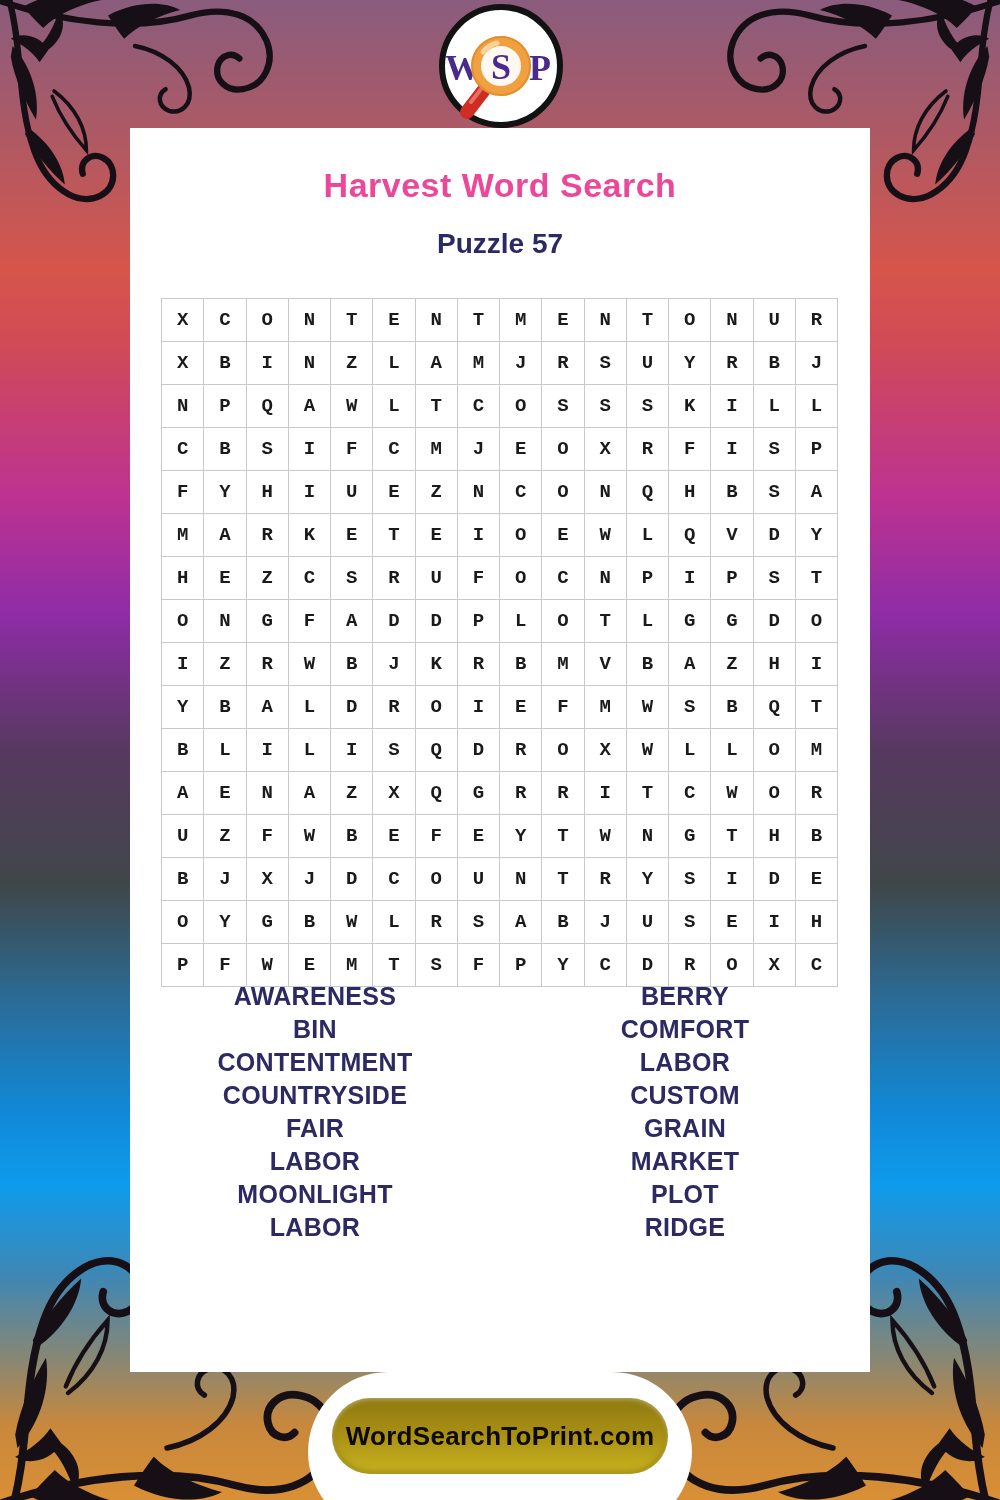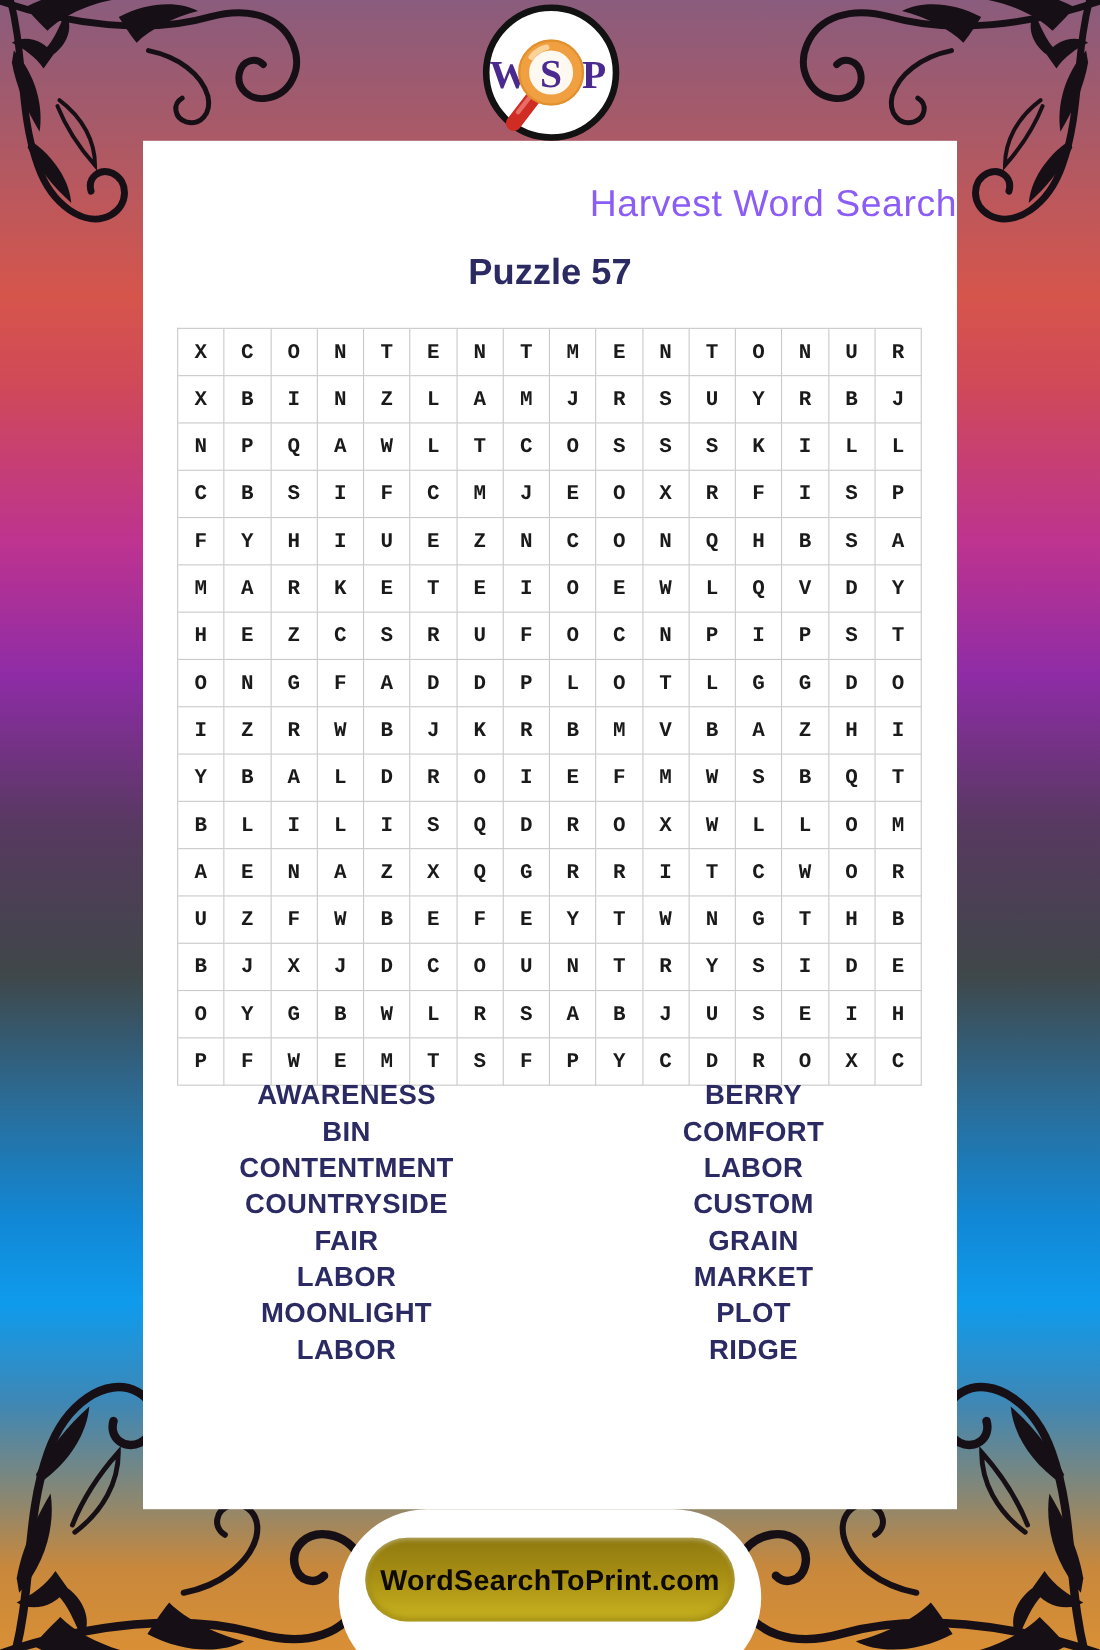--- a/index.html
+++ b/index.html
@@ -23,26 +23,26 @@
     position:absolute;left:439px;top:4px;width:112px;height:112px;z-index:6;
     background:#ffffff;border:6px solid #121212;border-radius:50%;
   }
   .logo svg{display:block;width:100%;height:100%;}
 
   .card{
     position:absolute;left:130px;top:128px;width:740px;height:1244px;
     background:#ffffff;z-index:3;
   }
   .title{
-    position:absolute;left:0;top:38px;width:100%;text-align:right;
-    font-size:34px;font-weight:normal;color:#8b5cf6;letter-spacing:0.5px;
+    position:absolute;left:0;top:38px;width:100%;text-align:center;
+    font-size:34px;font-weight:bold;color:#ec4899;letter-spacing:0.5px;
   }
   .subtitle{
     position:absolute;left:0;top:100px;width:100%;text-align:center;
-    font-size:33px;font-weight:bold;color:#2b2a63;
+    font-size:28px;font-weight:bold;color:#2b2a63;
   }
   .grid{
     position:absolute;left:31px;top:170px;width:676px;
     display:grid;grid-template-columns:repeat(16,1fr);grid-auto-rows:43px;
     border-top:1px solid #c9c9c9;border-left:1px solid #c9c9c9;
     background:#ffffff;
   }
   .cell{
     border-right:1px solid #c9c9c9;border-bottom:1px solid #c9c9c9;
     display:flex;align-items:center;justify-content:center;

